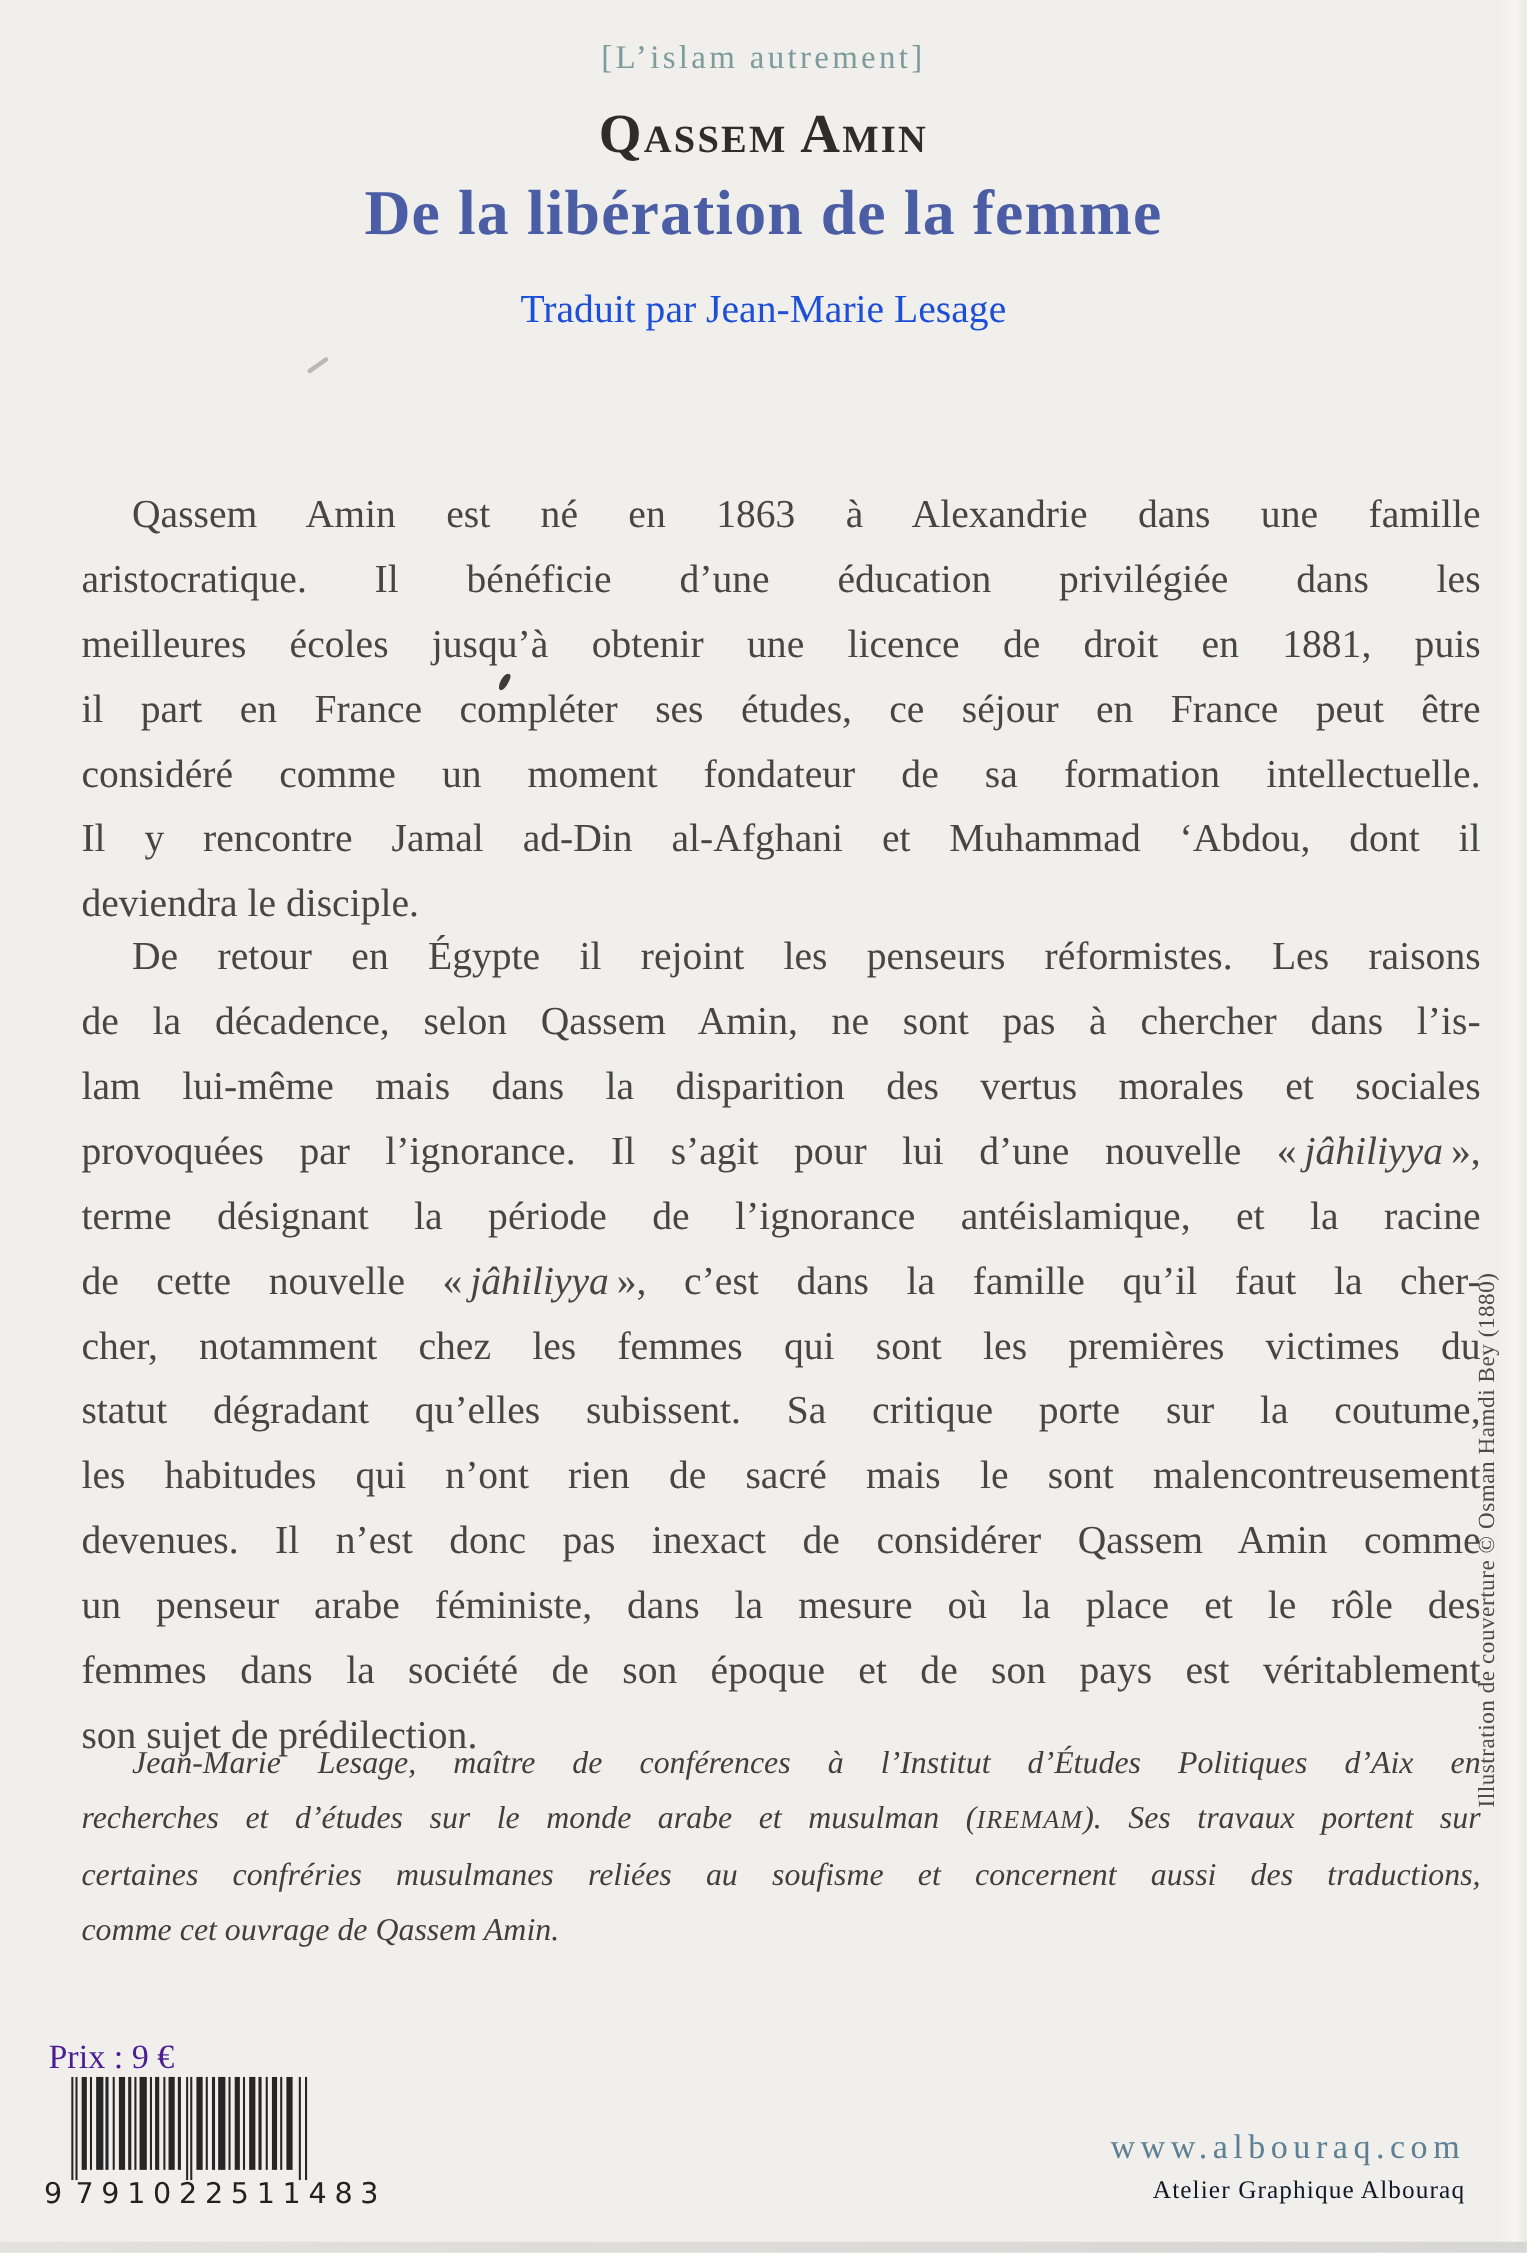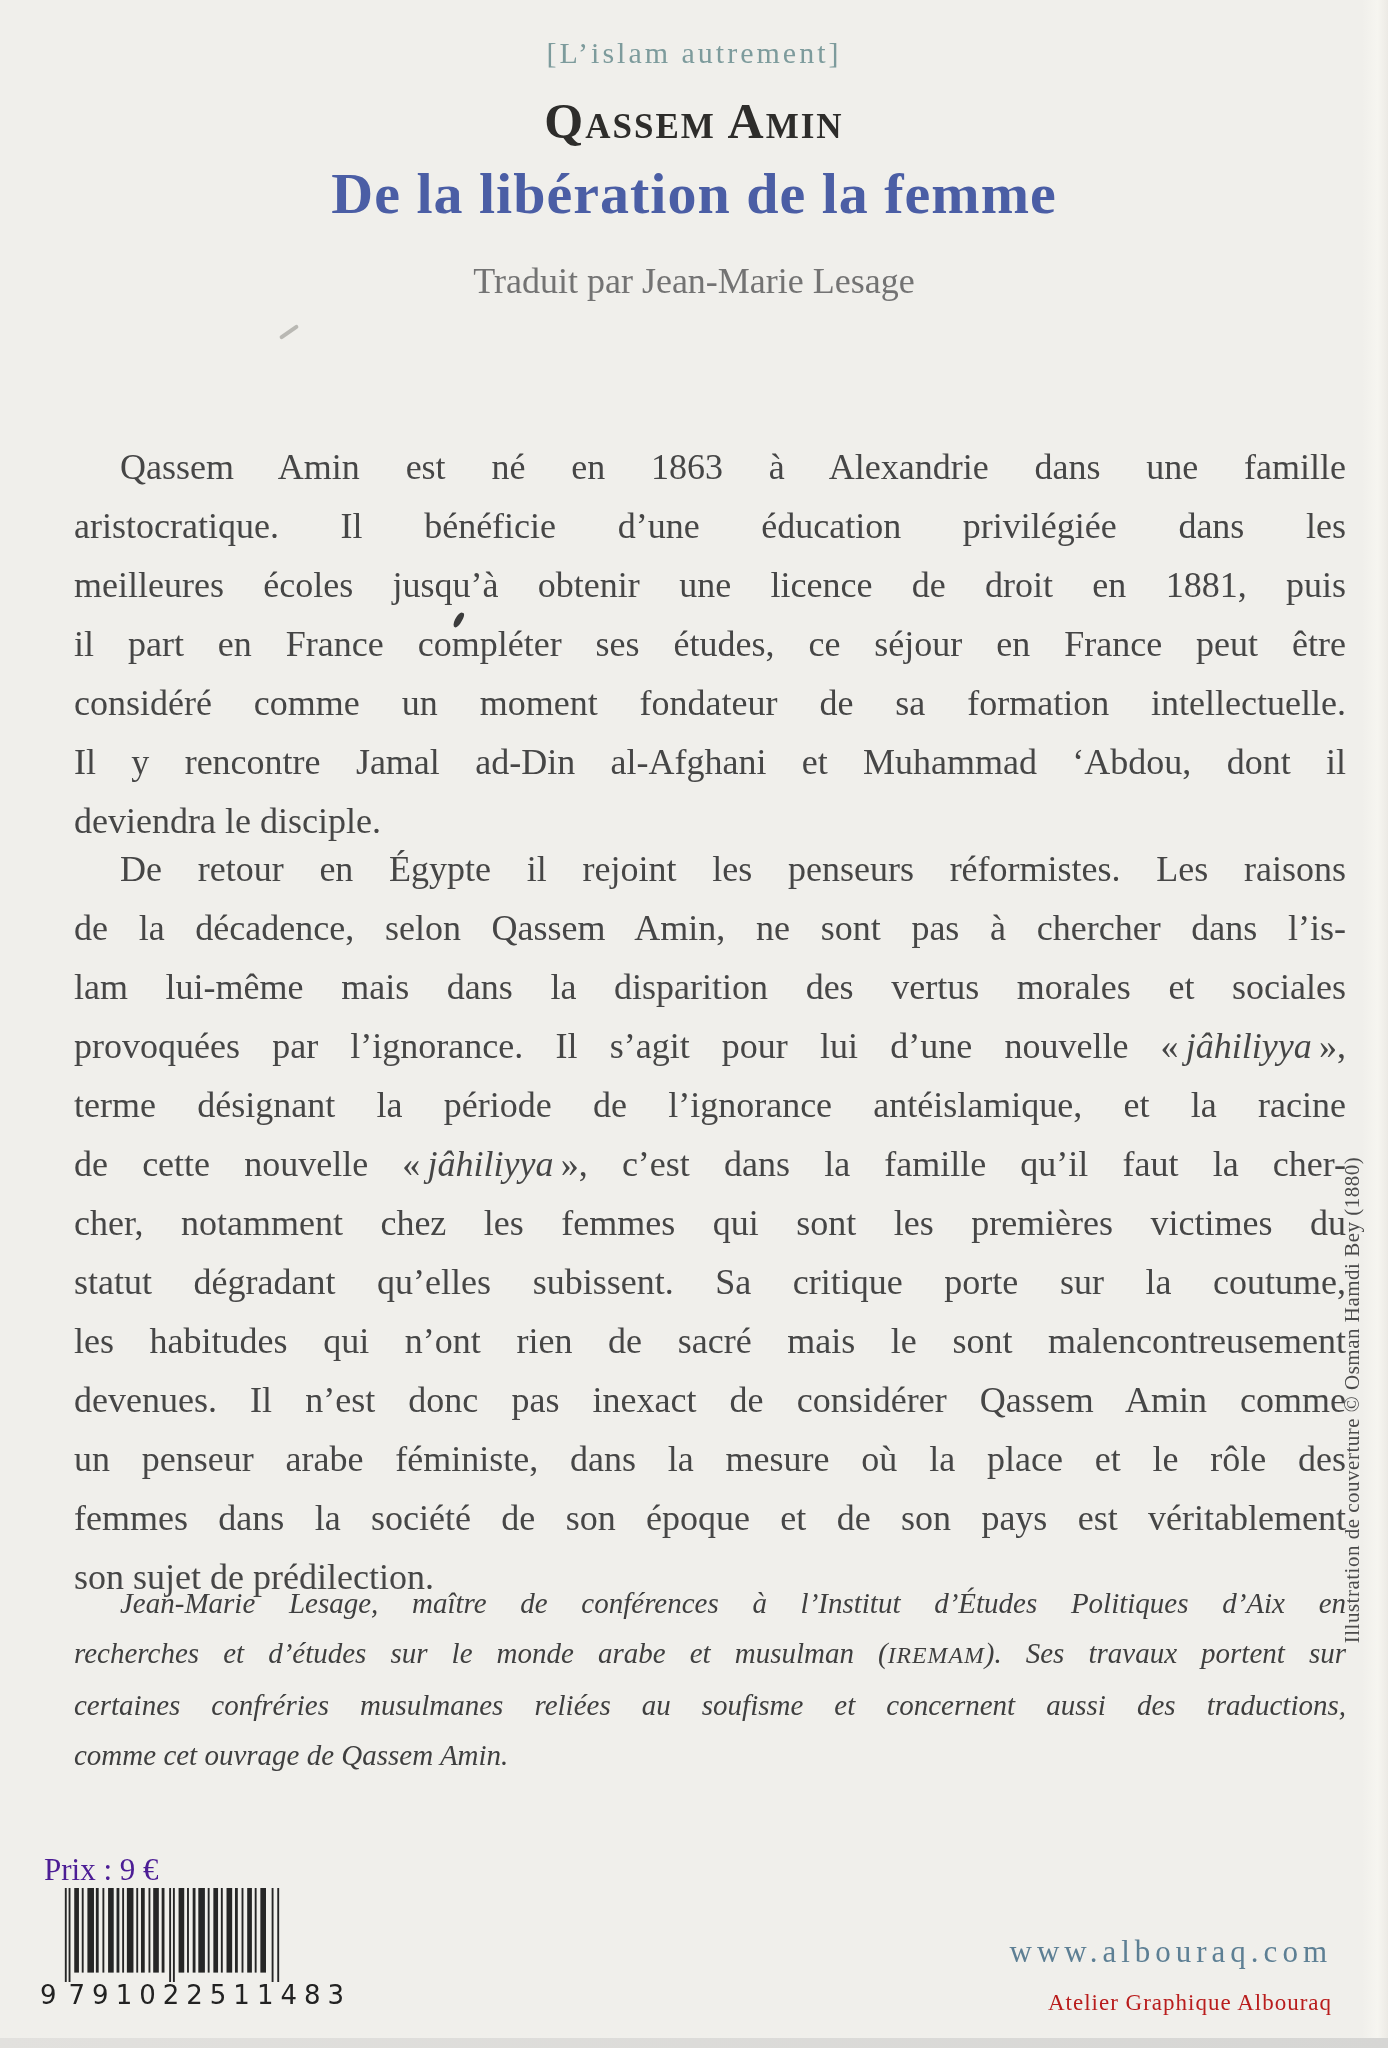--- a/index.html
+++ b/index.html
@@ -29,21 +29,21 @@
     text-align:center;font-size:50px;font-variant:small-caps;
     letter-spacing:2px;color:#2e2d2b;font-weight:600;
   }
   .title{
     position:absolute;top:160px;left:0;width:100%;
     text-align:center;font-size:58px;font-weight:bold;
     letter-spacing:1px;color:#4b5ea5;
   }
   .translator{
     position:absolute;top:260px;left:0;width:100%;
-    text-align:center;font-size:36px;color:#737373;
+    text-align:center;font-size:36px;color:#1d4ed8;
   }
   .para{
     position:absolute;left:74px;width:1272px;
     font-size:36px;line-height:59px;color:#464646;
   }
   .para-1{top:438px;}
   .para-2{top:840px;}
   .para-bio{
     top:1578px;font-style:italic;font-size:29px;line-height:50px;color:#3f3f3f;
   }
@@ -66,21 +66,21 @@
   .bd-first{width:20px;}
   .bd-group1{margin-left:12px;letter-spacing:7px;}
   .bd-group2{letter-spacing:7px;}
   .footer-right{
     position:absolute;right:56px;top:1934px;text-align:right;
   }
   .website{
     font-size:31px;letter-spacing:5px;color:#5d7f94;
   }
   .studio{
-    font-size:23px;letter-spacing:1px;color:#b91c1c;margin-top:20px;
+    font-size:23px;letter-spacing:1px;color:#0f172a;margin-top:8px;
   }
   .side-credit{
     position:absolute;top:1400px;left:1352px;
     transform:translate(-50%,-50%) rotate(-90deg);
     white-space:nowrap;font-size:21px;color:#4a4a4a;letter-spacing:0.5px;
   }
   .speck-comma{
     position:absolute;left:455px;top:612px;width:7px;height:16px;
     background:#3c3c3c;border-radius:60% 40% 60% 60%;
     transform:rotate(14deg) skewX(-12deg);

